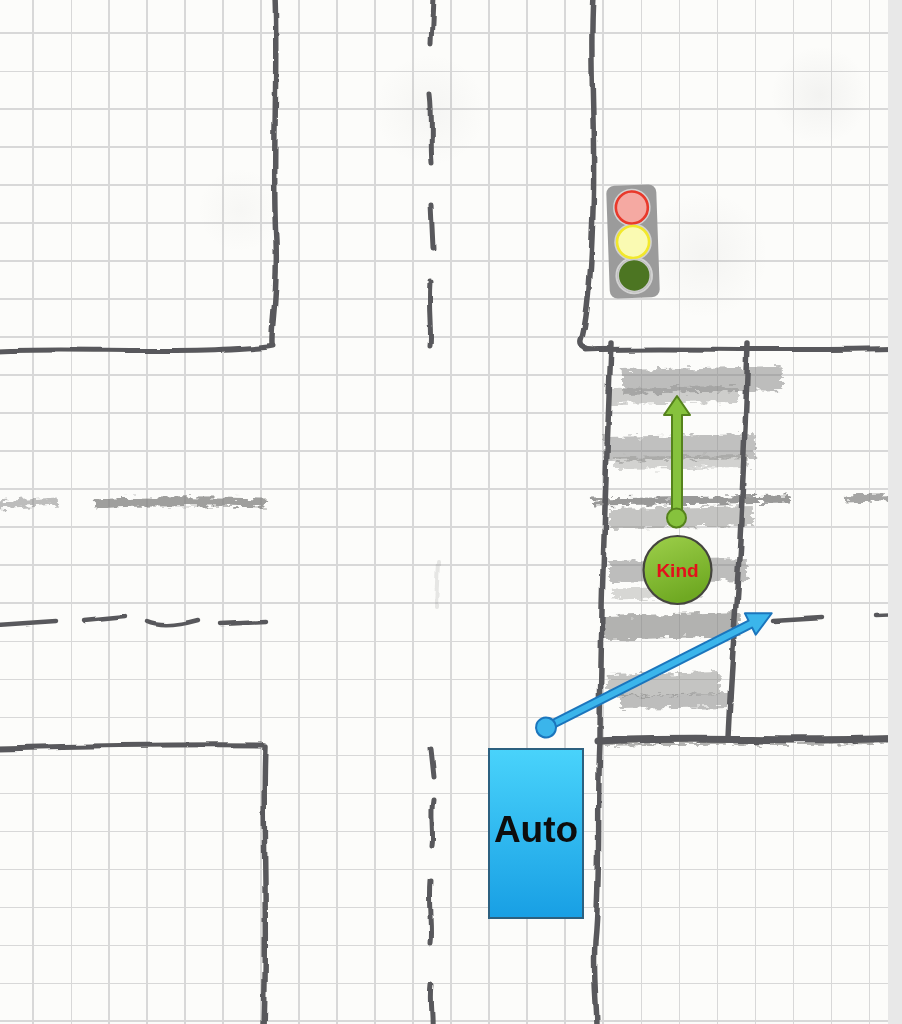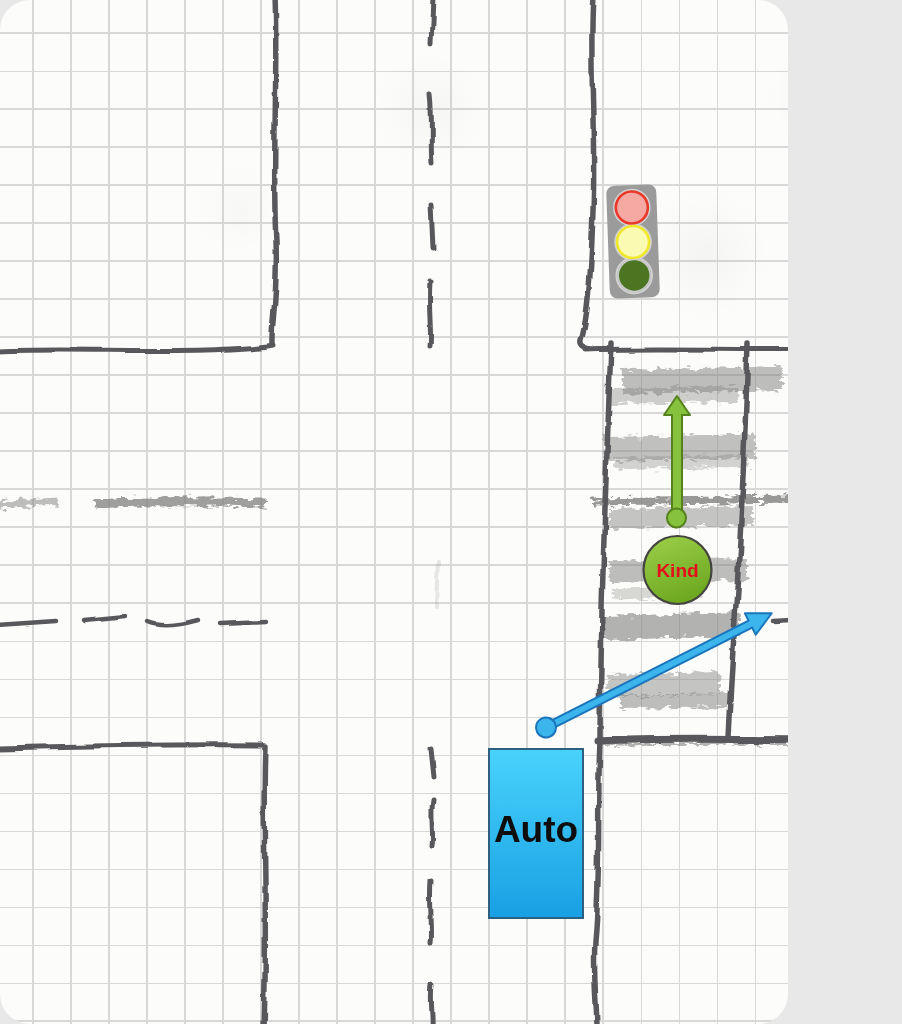--- a/index.html
+++ b/index.html
@@ -1,28 +1,27 @@
 <!DOCTYPE html>
 <html><head>
 <meta charset="utf-8">
 <style>
   html,body{margin:0;padding:0;background:#e8e8e8;}
   .canvas{
     position:relative;
-    width:788px;height:1024px;
+    width:888px;height:1024px;
     overflow:hidden;
     background-color:#FCFCFA;
     background-image:
       radial-gradient(circle 70px at 820px 95px,  rgba(120,120,120,.07), transparent 70%),
       radial-gradient(circle 90px at 705px 255px, rgba(120,120,120,.06), transparent 70%),
       radial-gradient(circle 80px at 430px 110px, rgba(120,120,120,.05), transparent 70%),
       radial-gradient(circle 60px at 240px 210px, rgba(120,120,120,.04), transparent 70%),
       repeating-linear-gradient(to right,  transparent 0 32.5px, #D8D8D8 32.5px 33.6px, transparent 33.6px 38px),
       repeating-linear-gradient(to bottom, transparent 0 32.5px, #D8D8D8 32.5px 33.6px, transparent 33.6px 38px);
-    border-radius: 30px;
   }
   svg{position:absolute;inset:0;}
   text{font-family:"Liberation Sans", sans-serif;}
 </style>
 </head>
 <body>
 
 <div class="canvas">
 <svg width="902" height="1024" viewBox="0 0 902 1024">
   <defs>

